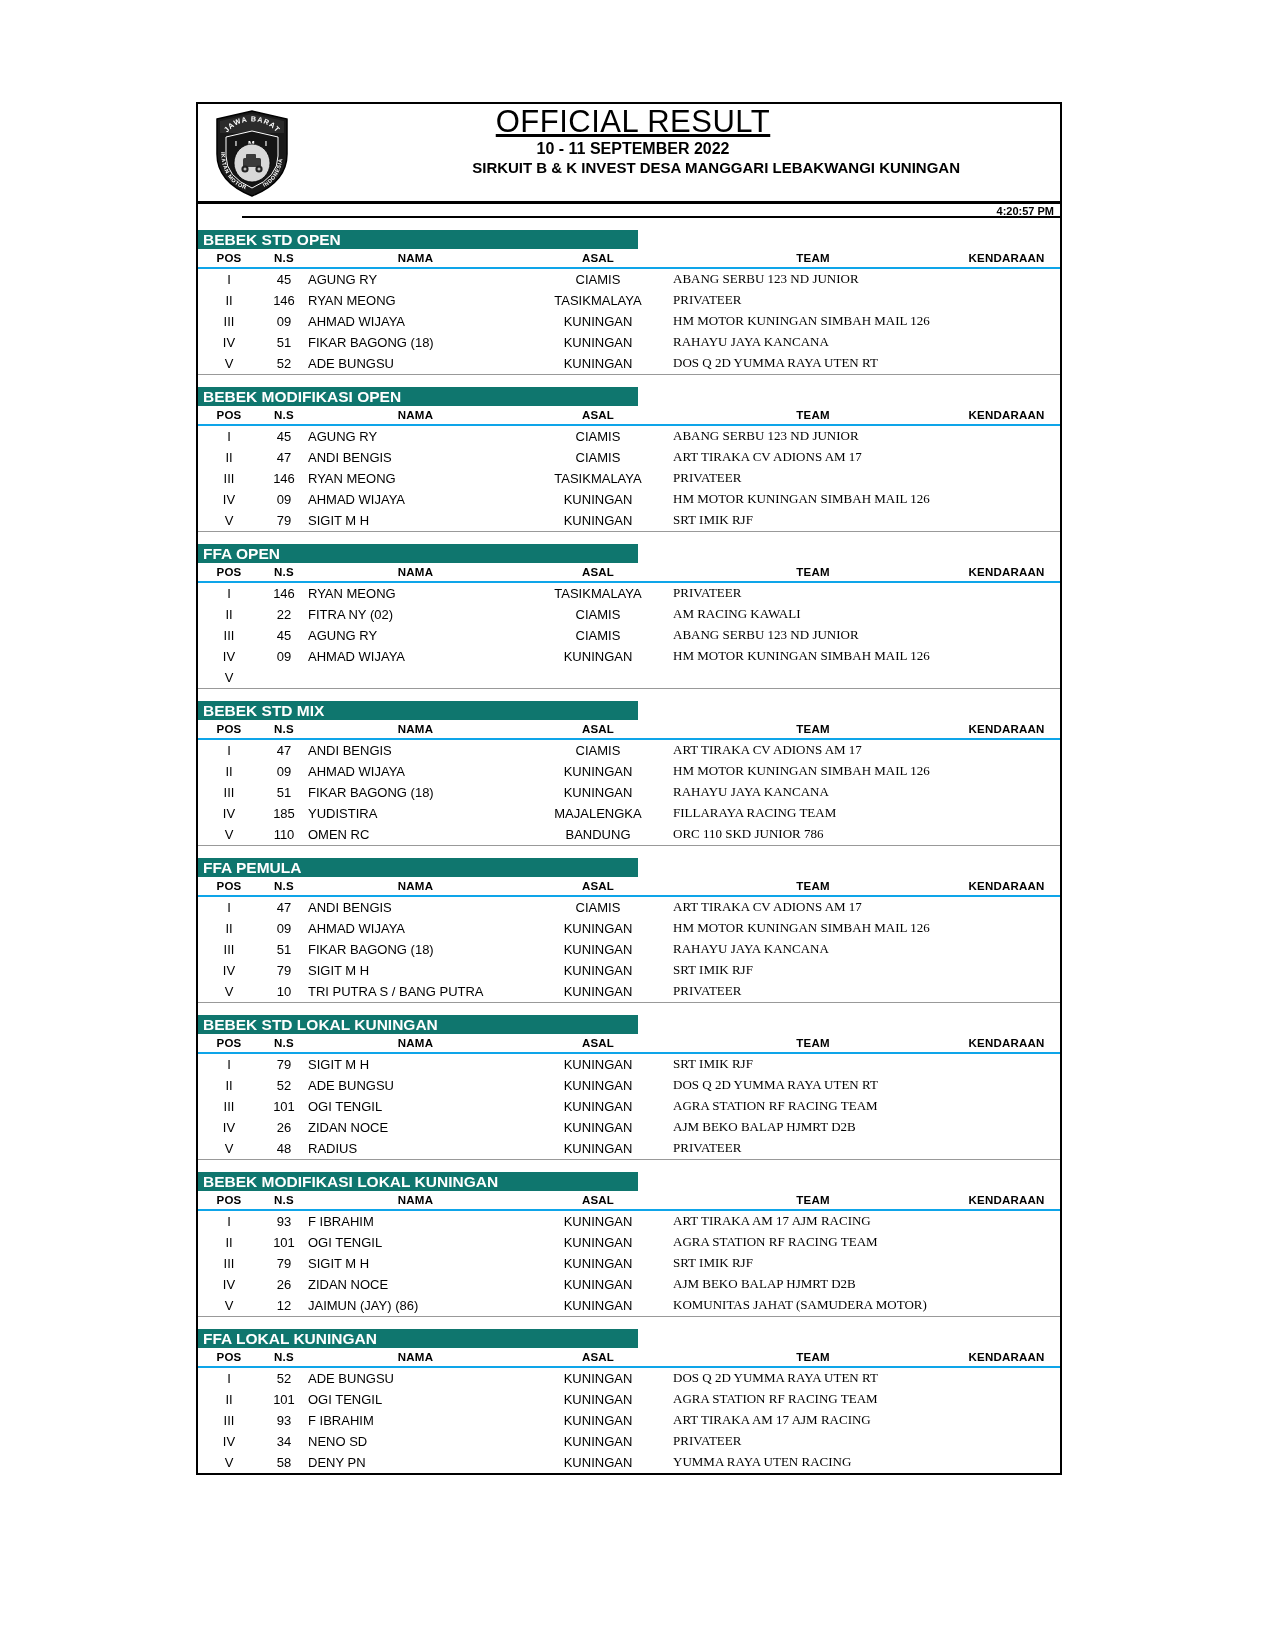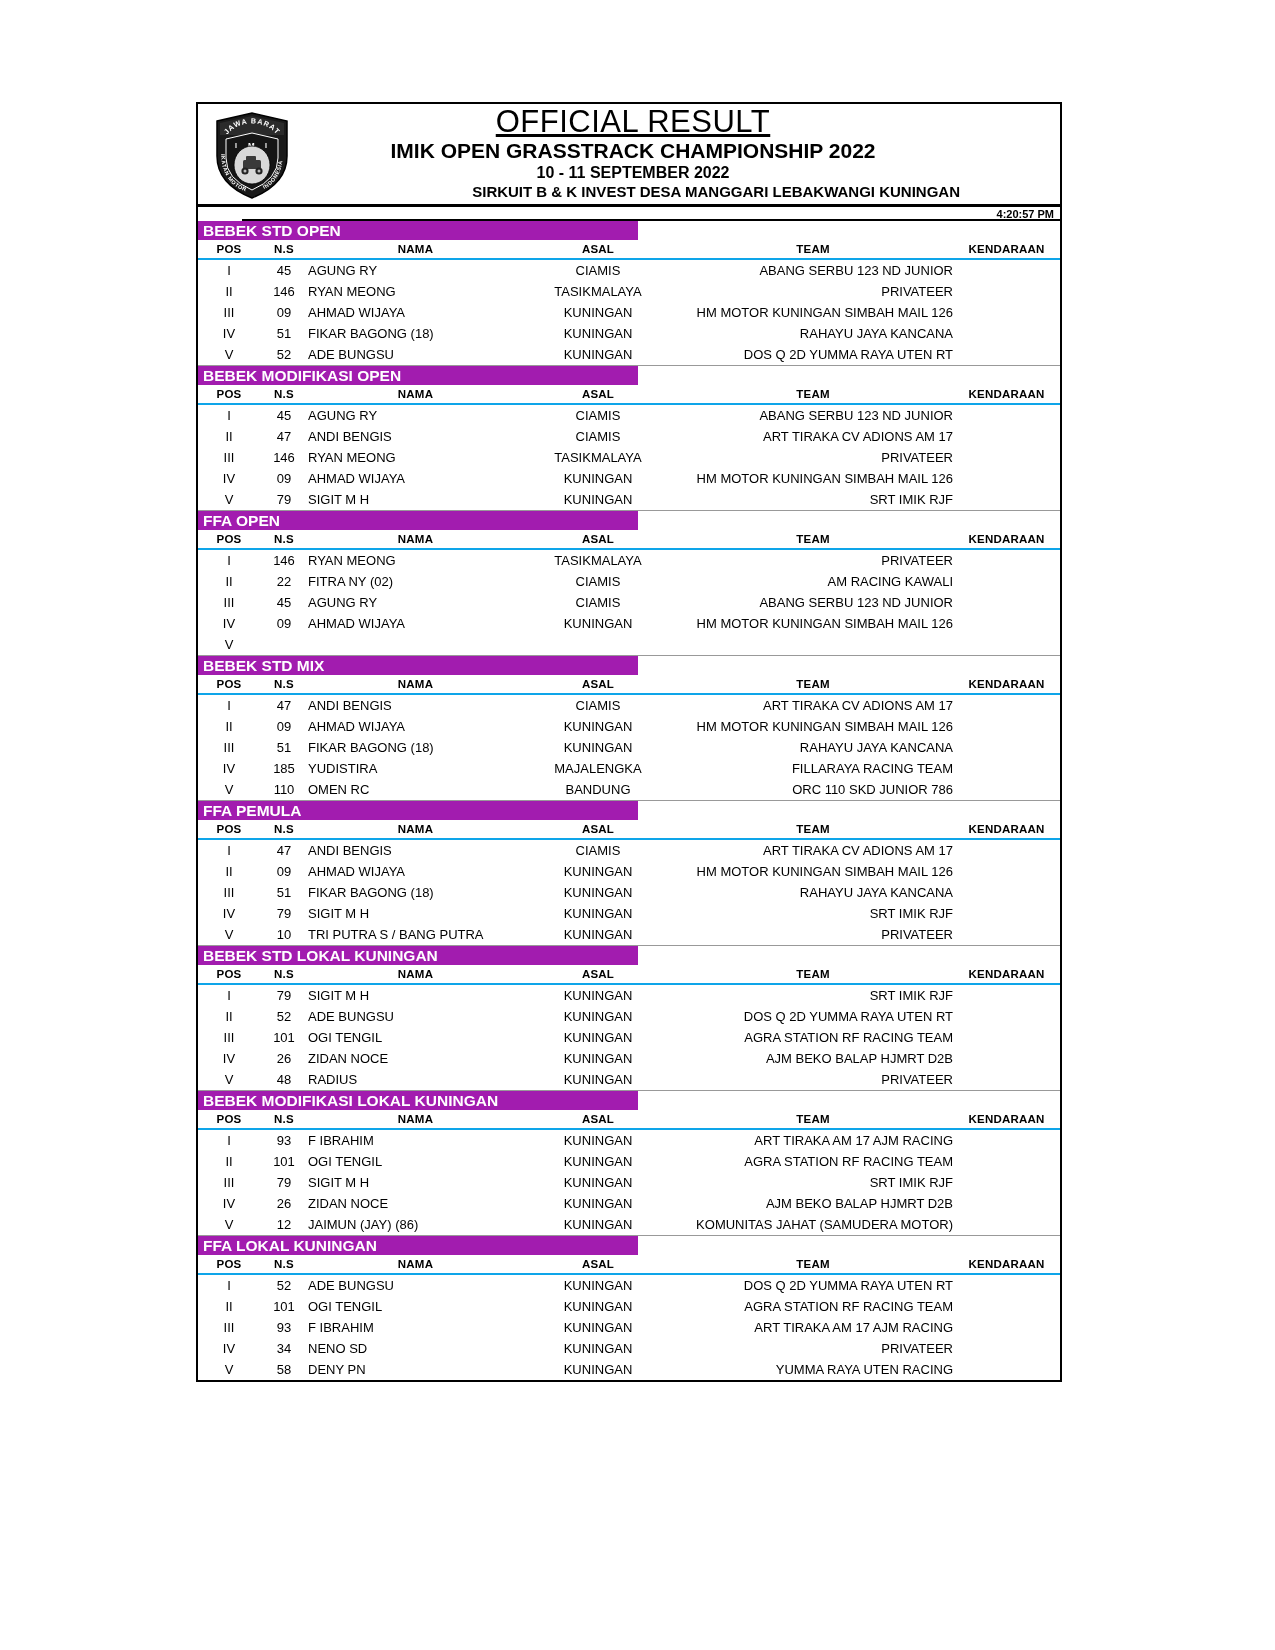--- a/index.html
+++ b/index.html
@@ -89,32 +89,33 @@
   .section {
     border-bottom: 1px solid #999;
   }
   .section:last-child { border-bottom: none; }
 
   .section-title-row {
     display: flex;
     border-bottom: 1px solid #fff;
   }
   .section-title {
-    background: #a21caf;
+    background: #0f766e;
     color: #fff;
     font-size: 15.5px;
     font-weight: bold;
     line-height: 19px;
     height: 19px;
     padding: 0 4px 0 5px;
     width: 440px;
     flex: 0 0 440px;
     box-sizing: border-box;
     overflow: hidden;
     white-space: nowrap;
+    margin-top: 12px;
   }
   .section-title-filler {
     flex: 1 1 auto;
     background: #fff;
   }
 
   table.result {
     width: 100%;
     border-collapse: collapse;
     table-layout: fixed;
@@ -152,22 +153,23 @@
     text-align: left;
     font-weight: normal;
     font-size: 14px;
     padding-left: 10px;
   }
   td.asal {
     text-align: center;
     font-size: 11.5px;
   }
   td.team {
-    text-align: right;
+    text-align: left;
     font-size: 11.5px;
+    font-family: Liberation Serif, serif;
   }
   td.kend { text-align: center; }
 
   
   .shield-wrap { width: 78px; height: 92px; }
 </style>
 </head>
 <body>
 
 <div id="sheet">
@@ -208,21 +210,20 @@
           <textPath href="#arcLeftTxt" startOffset="50%" text-anchor="middle">IKATAN MOTOR</textPath>
         </text>
         <text font-size="5.4" font-weight="bold" fill="#ffffff" font-family="'Liberation Sans',sans-serif" letter-spacing="0.6">
           <textPath href="#arcRightTxt" startOffset="50%" text-anchor="middle">INDONESIA</textPath>
         </text>
       </svg>
     </div>
 
     <div class="title-cell">
       <div class="title-main">OFFICIAL RESULT</div>
-      <div class="title-sub1">IMIK OPEN GRASSTRACK CHAMPIONSHIP 2022</div>
       <div class="title-sub2">10 - 11 SEPTEMBER 2022</div>
       <div class="title-sub3">SIRKUIT B &amp; K INVEST DESA MANGGARI LEBAKWANGI KUNINGAN</div>
     </div>
   </div>
 
   <div class="timestamp-band">4:20:57 PM</div>
 
   <div id="sections-host">
       <div class="section">
         <div class="section-title-row">

